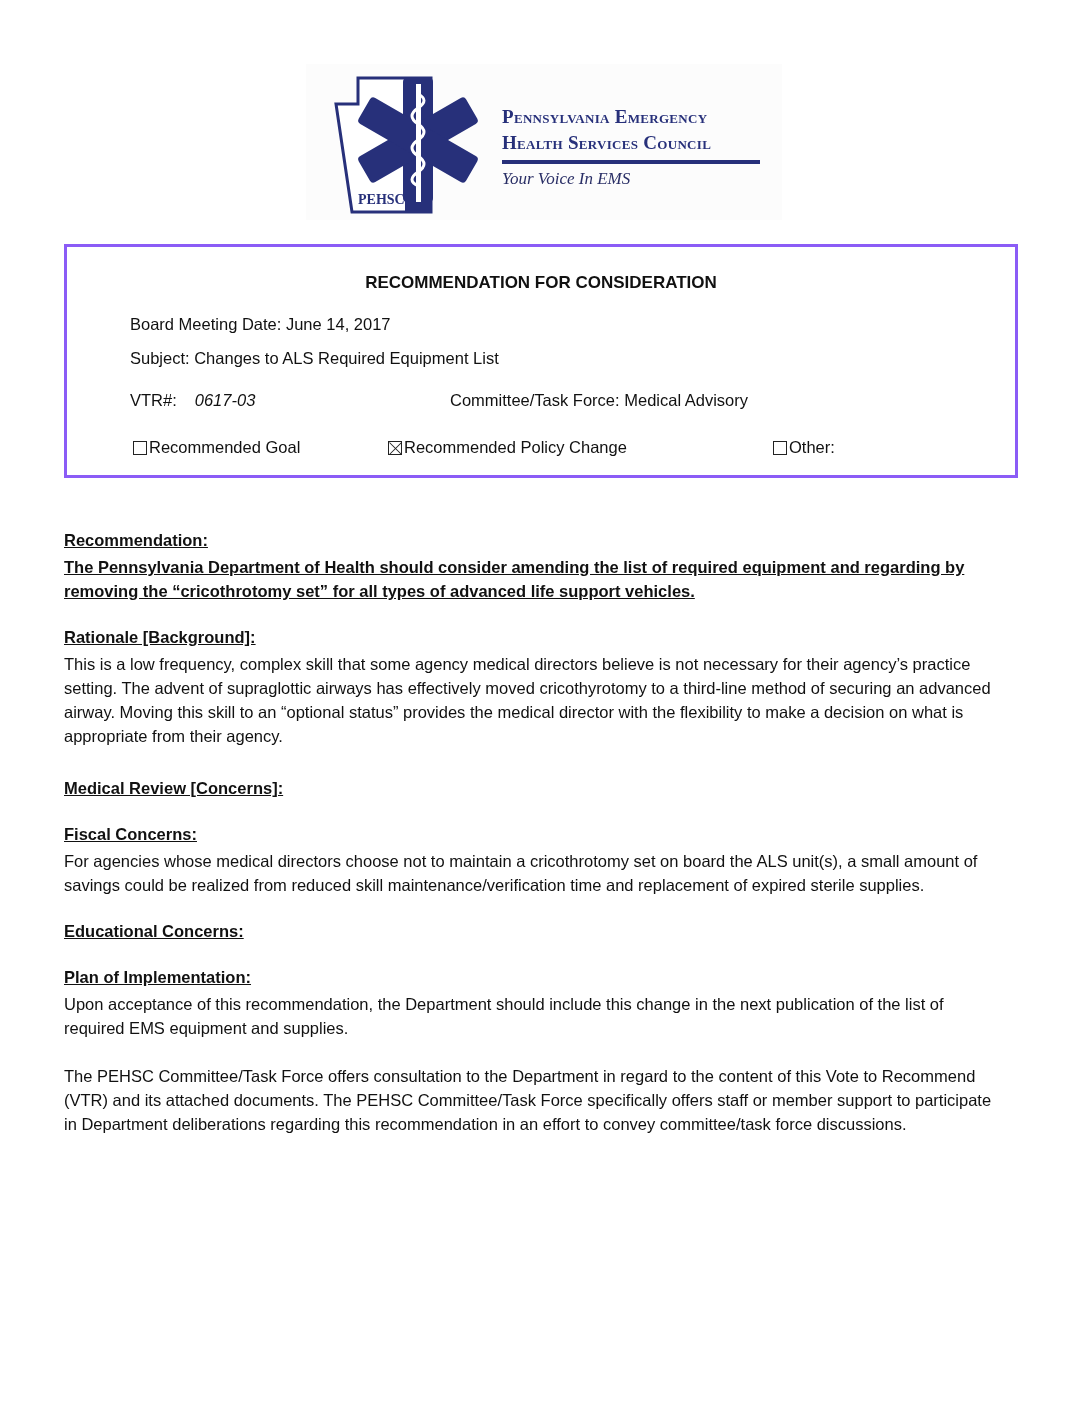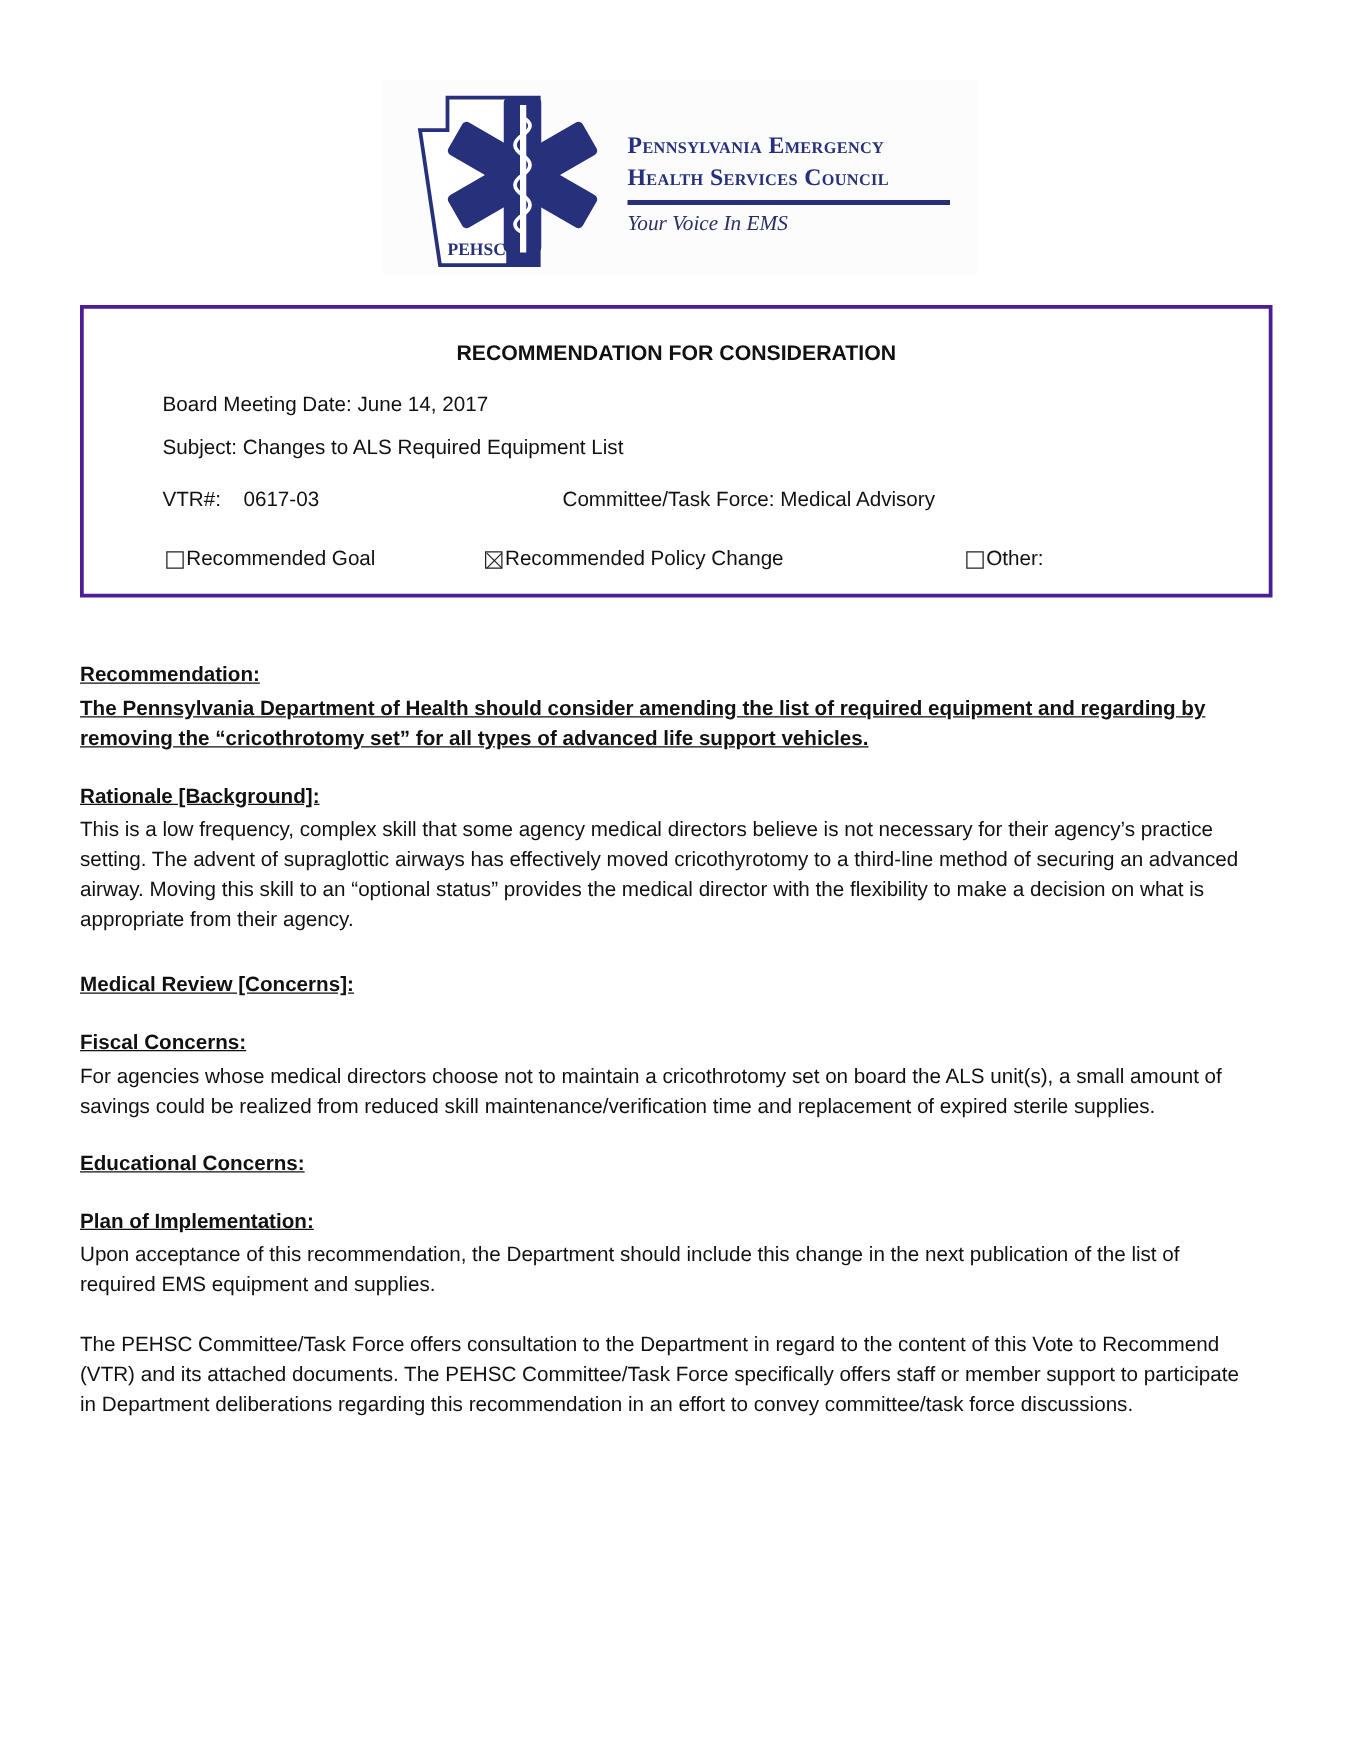--- a/index.html
+++ b/index.html
@@ -10,28 +10,28 @@
     .logo { position: absolute; left: 306px; top: 64px; width: 476px; height: 156px; background: #fcfcfc; }
     .logo svg { position: absolute; left: 0; top: 0; }
     .logo-text { position: absolute; left: 196px; top: 40px; color: #27307a;
                  font-family: "Liberation Serif", "DejaVu Serif", serif; font-weight: bold; }
     .logo-line1, .logo-line2 { font-size: 19px; letter-spacing: 0.3px; font-variant: small-caps; line-height: 26px; white-space: nowrap; }
     .logo-rule { width: 258px; height: 4px; background: #27307a; margin-top: 4px; }
     .logo-tagline { font-style: italic; font-weight: normal; font-size: 17px; margin-top: 5px; color: #2a2f66; }
 
     
     .box { position: absolute; left: 64px; top: 244px; width: 948px; height: 228px;
-           border: 3px solid #4c1d95; box-sizing: content-box; }
+           border: 3px solid #8b5cf6; box-sizing: content-box; }
     .box-title { position: absolute; left: 0; right: 0; top: 26px; text-align: center;
                  font-weight: bold; font-size: 17px; }
     .row { position: absolute; left: 63px; font-size: 16.5px; white-space: nowrap; }
     .row1 { top: 68px; }
     .row2 { top: 102px; }
     .row3 { top: 144px; }
-    .vtr-val { margin-left: 18px; }
+    .vtr-val { margin-left: 18px; font-style: italic; }
     .committee { position: absolute; left: 383px; top: 144px; font-size: 16.5px; white-space: nowrap; }
     .cb { position: absolute; top: 191px; font-size: 16.5px; white-space: nowrap; display: flex; align-items: center; }
     .cb-box { display: inline-block; width: 14px; height: 14px; border: 1px solid #222; margin-right: 2px; position: relative; box-sizing: border-box; }
     .cb-box.checked::before, .cb-box.checked::after { content: ""; position: absolute; left: 6px; top: -2px; width: 1px; height: 17px; background: #222; }
     .cb-box.checked::before { transform: rotate(45deg); }
     .cb-box.checked::after { transform: rotate(-45deg); }
     .cb1 { left: 66px; }
     .cb2 { left: 321px; }
     .cb3 { left: 706px; }
 

